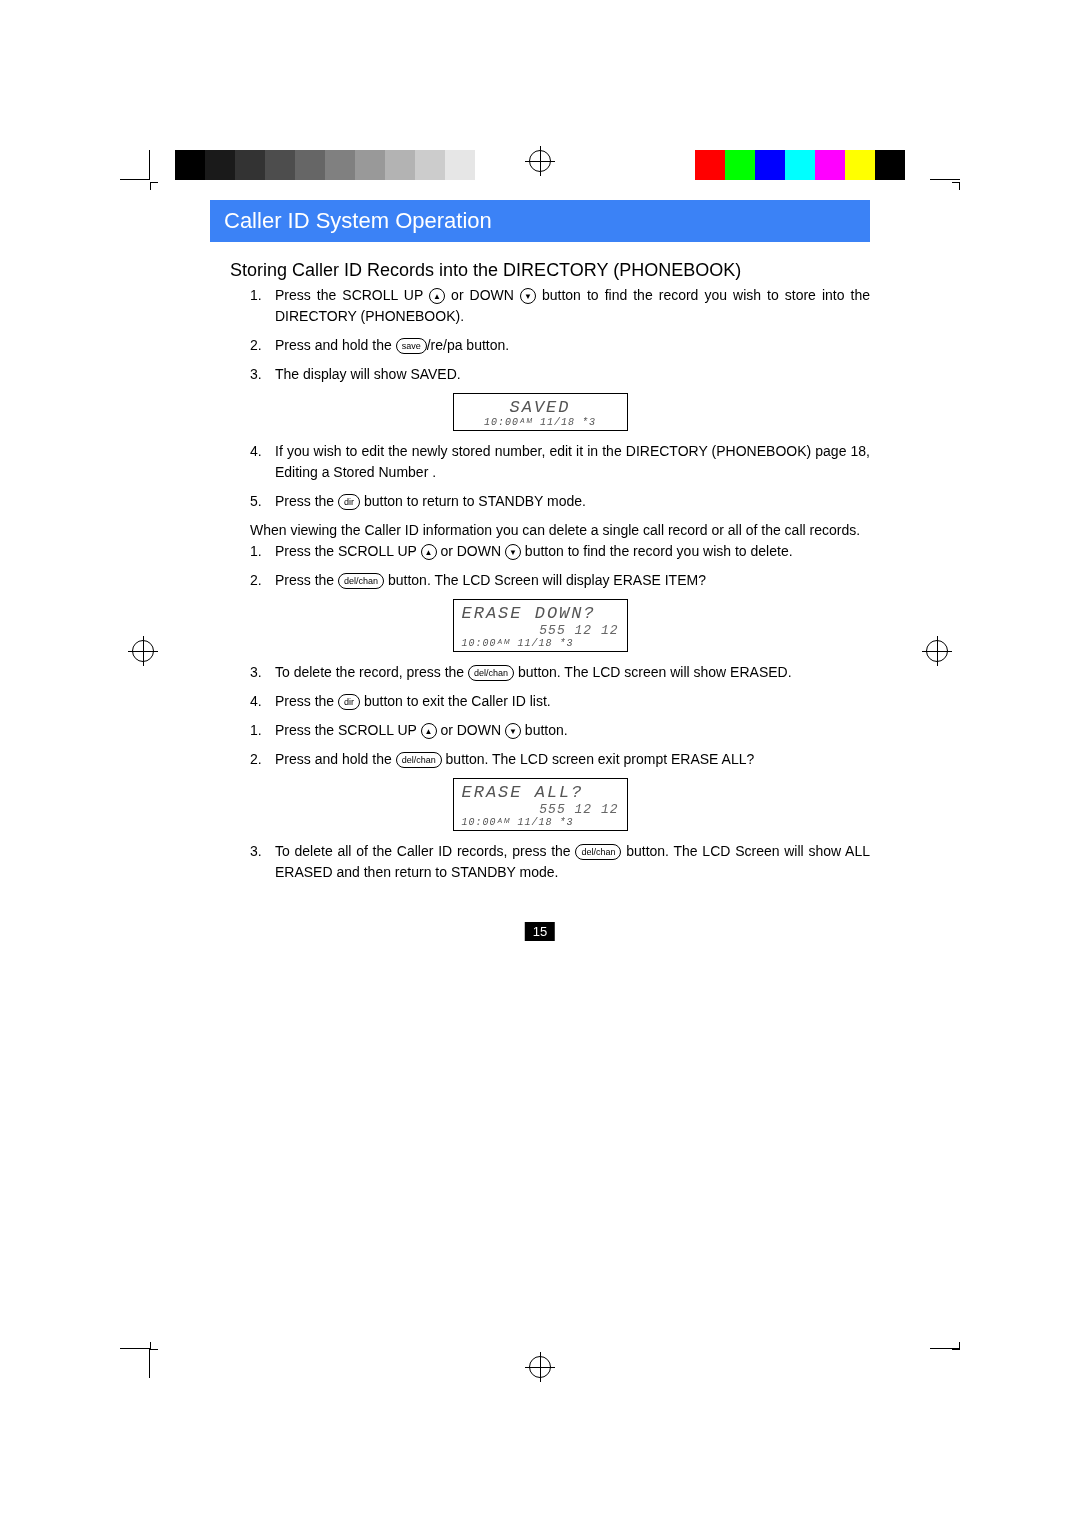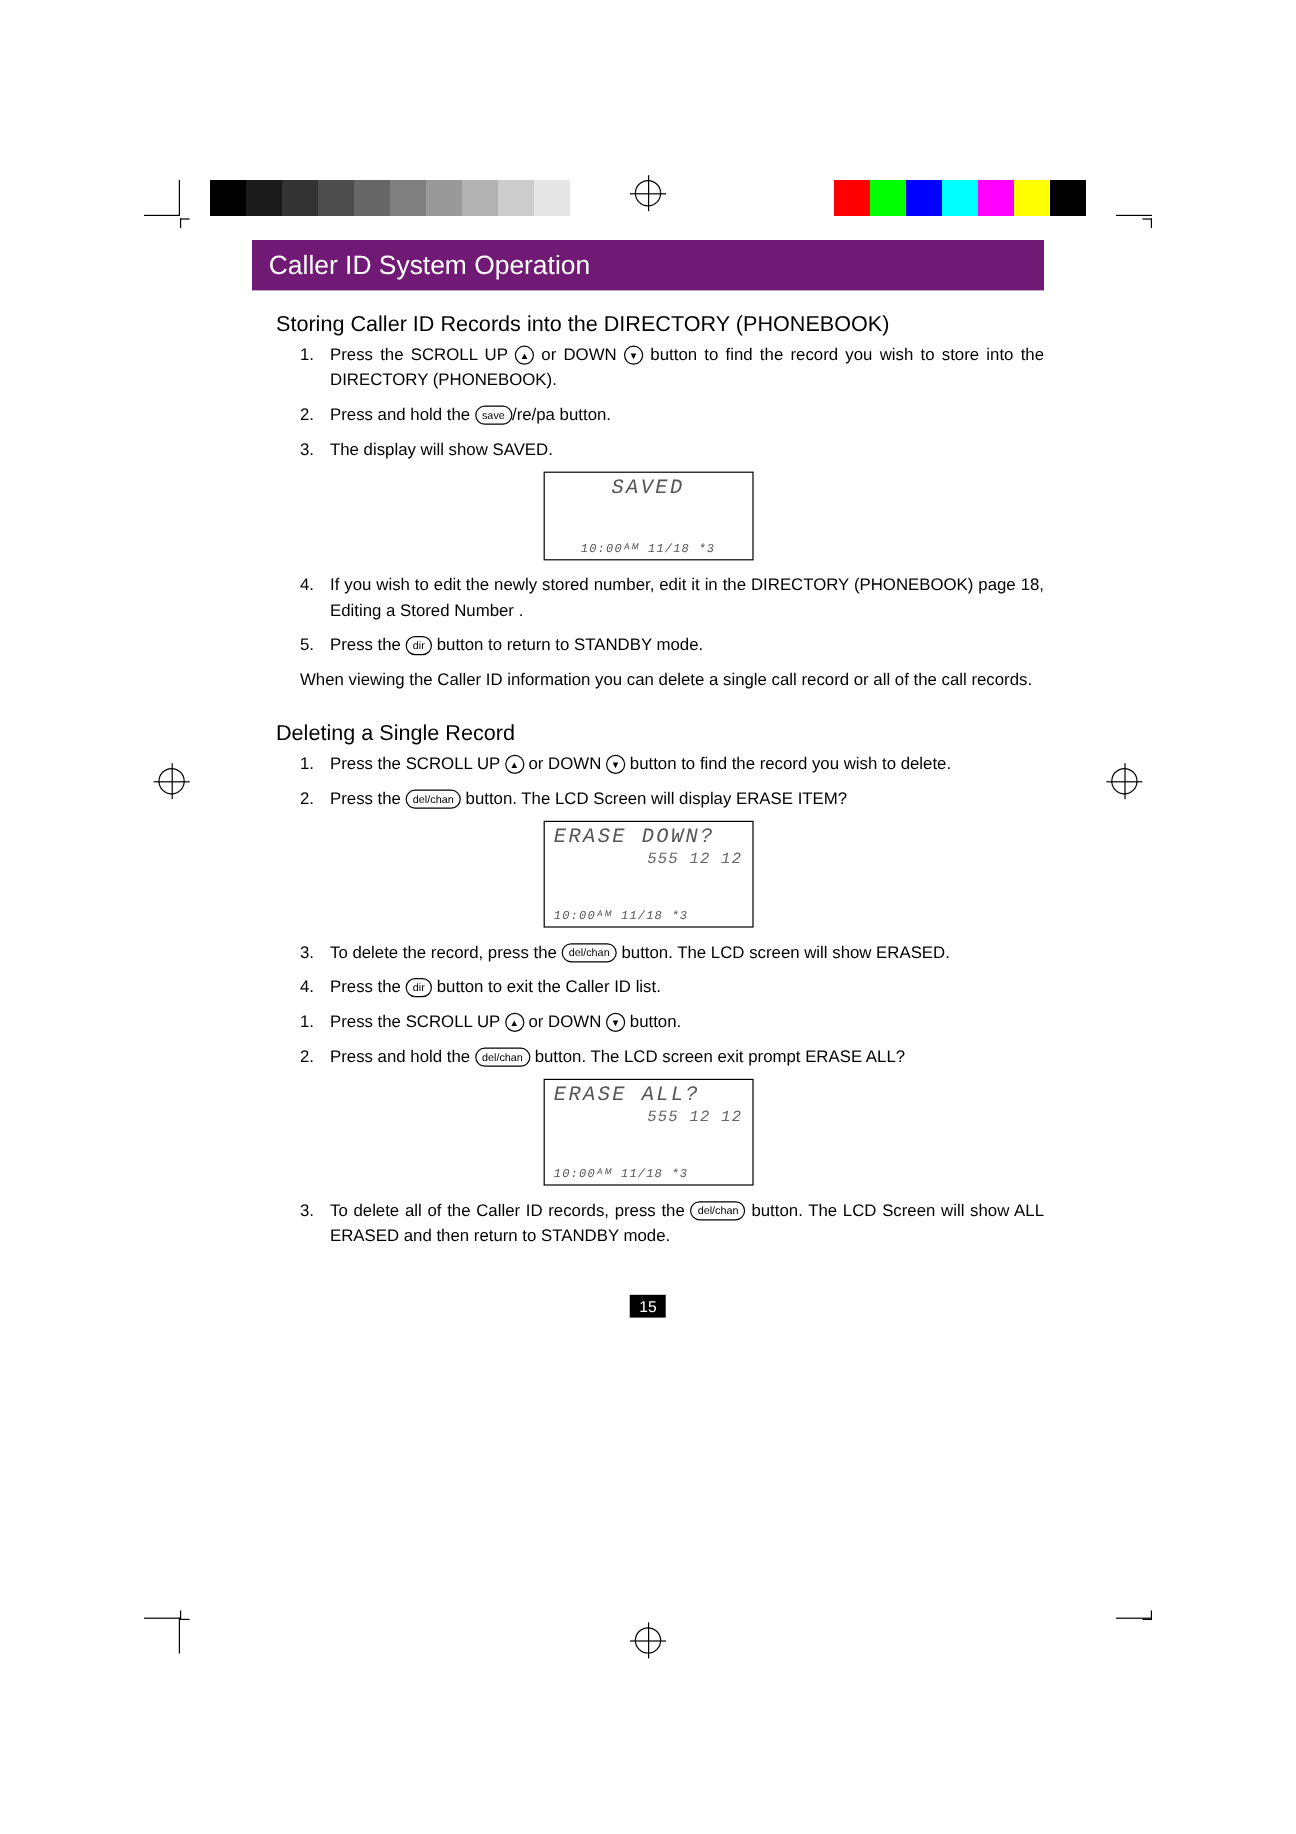--- a/index.html
+++ b/index.html
@@ -45,21 +45,21 @@
   .hue-bars div { width: 30px; height: 30px; }
   .cR{background:#f00}.cG{background:#0f0}.cB{background:#00f}.cC{background:#0ff}.cM{background:#f0f}.cY{background:#ff0}.cK{background:#000}
 
   .page {
     position: absolute;
     top: 200px;
     left: 210px;
     width: 660px;
   }
   .title-bar {
-    background: #701a75;
+    background: #3b82f6;
     color: #fff;
     padding: 8px 14px;
     font-size: 22px;
     font-weight: normal;
     margin-bottom: 12px;
   }
   h2 {
     font-size: 18px;
     font-weight: normal;
     margin: 18px 0 4px 20px;
@@ -106,21 +106,21 @@
   .lcd {
     display: block;
     margin: 6px auto 10px auto;
     border: 1.5px solid #000;
     width: 175px;
     padding: 4px 8px 2px 8px;
     font-family: "Courier New", monospace;
   }
   .lcd .line1 { font-size: 17px; letter-spacing: 2px; color: #555; font-style: italic;}
   .lcd .line2 { font-size: 13px; text-align: right; letter-spacing: 1px; color: #666; font-style: italic;}
-  .lcd .line3 { font-size: 10px; letter-spacing: 1px; color: #555; font-style: italic; margin-top: 36px;}
+  .lcd .line3 { font-size: 10px; letter-spacing: 1px; color: #555; font-style: italic;}
   .lcd.short { width: 175px; text-align: center; }
   .pagenum {
     position: absolute;
     bottom: -50px;
     left: 50%;
     transform: translateX(-50%);
     background: #000;
     color: #fff;
     font-size: 13px;
     padding: 2px 8px;
@@ -193,23 +193,20 @@
       <span>If you wish to edit the newly stored number, edit it in the DIRECTORY (PHONEBOOK)  page 18,  Editing a Stored Number .</span>
     </li>
     <li>
       <span class="num">5.</span>
       <span>Press the </span><span class="btn">dir</span><span> button to return to STANDBY mode.</span>
     </li>
   </ol>
 
   <p class="lead">When viewing the Caller ID information you can delete a single call record or all of the call records.</p>
 
-  <div class="sub">
-    <h2>Deleting a Single Record</h2>
-  </div>
   <ol>
     <li>
       <span class="num">1.</span>
       <span>Press the SCROLL UP </span><span class="btn round arrow-up"></span><span> or DOWN </span><span class="btn round arrow-down"></span><span> button to find the record you wish to delete.</span>
     </li>
     <li>
       <span class="num">2.</span>
       <span>Press the </span><span class="btn">del/chan</span><span> button. The LCD Screen will display  ERASE ITEM?</span>
     </li>
   </ol>

